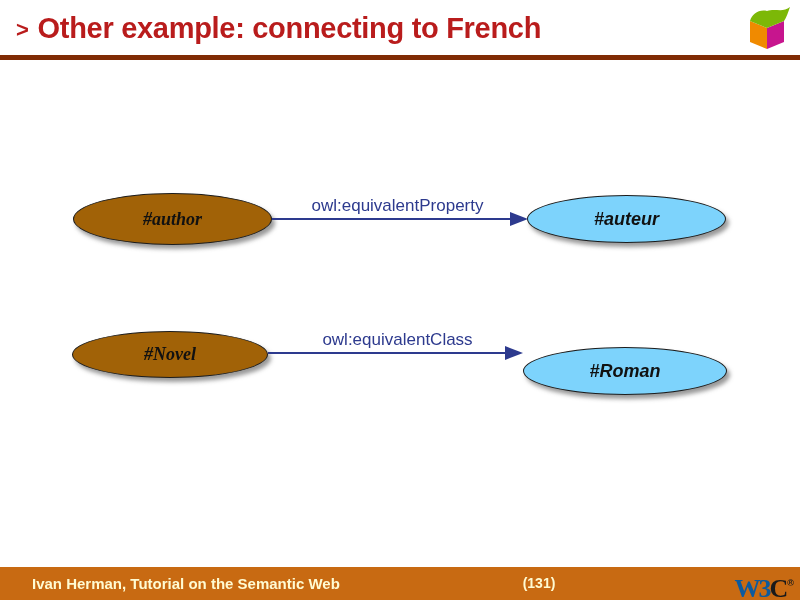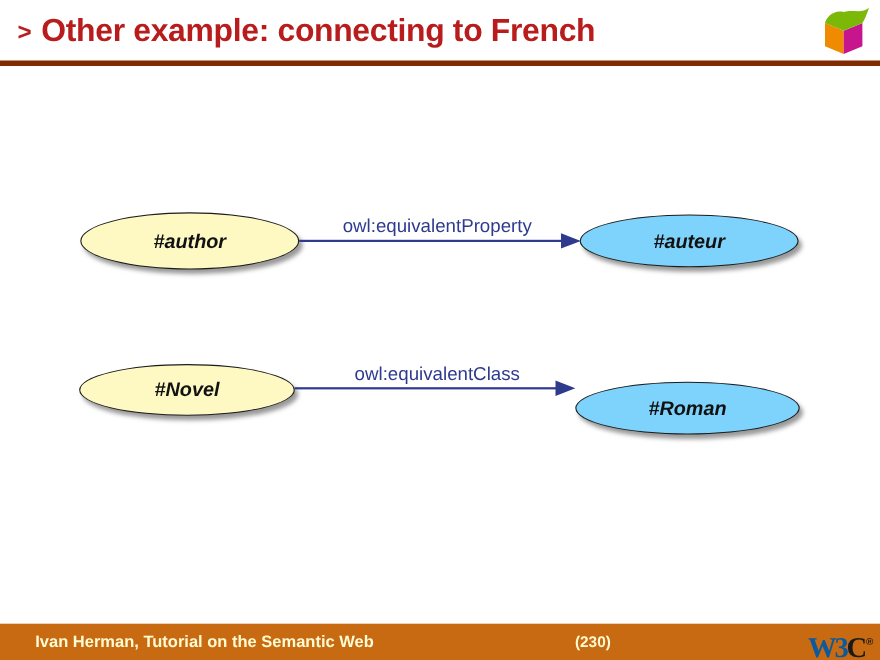--- a/index.html
+++ b/index.html
@@ -34,21 +34,21 @@
     position: absolute;
     border: 1.6px solid #1c1c1c;
     border-radius: 50%;
     display: flex; align-items: center; justify-content: center;
     box-shadow: 3px 4px 4px rgba(70,70,70,0.55);
     box-sizing: border-box;
   }
   .node .node-label {
     font-size: 18px; font-weight: bold; font-style: italic; color: #111111;
   }
-  .node-yellow { background: #fef9c3; }
+  .node-yellow { background: #a16207; font-family: Liberation Serif, serif; }
   .node-green  { background: #7dd3fc; }
   #node-author { left: 73px;  top: 193px; width: 199px; height: 52px; }
   #node-auteur { left: 527px; top: 195px; width: 199px; height: 48px; }
   #node-novel  { left: 72px;  top: 331px; width: 196px; height: 47px; }
   #node-roman  { left: 523px; top: 347px; width: 204px; height: 48px; }
 
   .edge-line {
     position: absolute; height: 2px; background: #2D3A8E;
   }
   #edge-line-1 { left: 272px; top: 218px; width: 240px; }
@@ -137,17 +137,17 @@
     <div class="edge-label" id="edge-label-1">owl:equivalentProperty</div>
 
     <div class="edge-line" id="edge-line-2"></div>
     <div class="arrow-head" id="arrow-head-2"></div>
     <div class="edge-label" id="edge-label-2">owl:equivalentClass</div>
 
   </div>
 
   <div class="footer-bar">
     <span class="footer-credit">Ivan Herman, Tutorial on the Semantic Web</span>
-    <span class="footer-page">(230)</span>
+    <span class="footer-page">(131)</span>
     <span class="w3c-logo"><span class="w3">W3</span><span class="c">C</span><span class="reg">®</span></span>
   </div>
 
 </div>
 
 </body></html>

